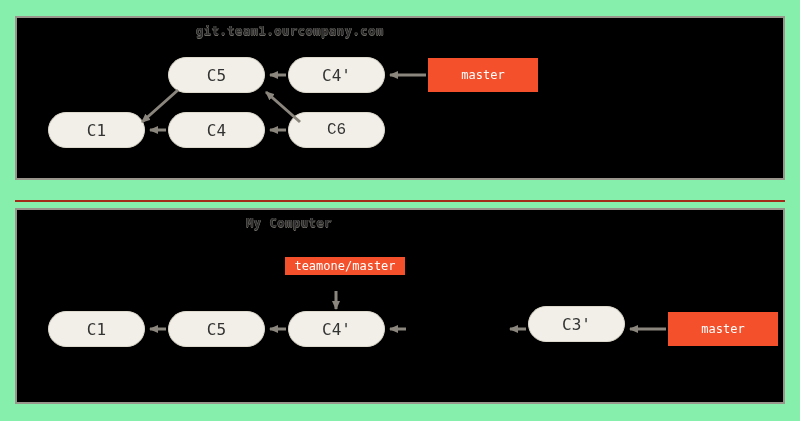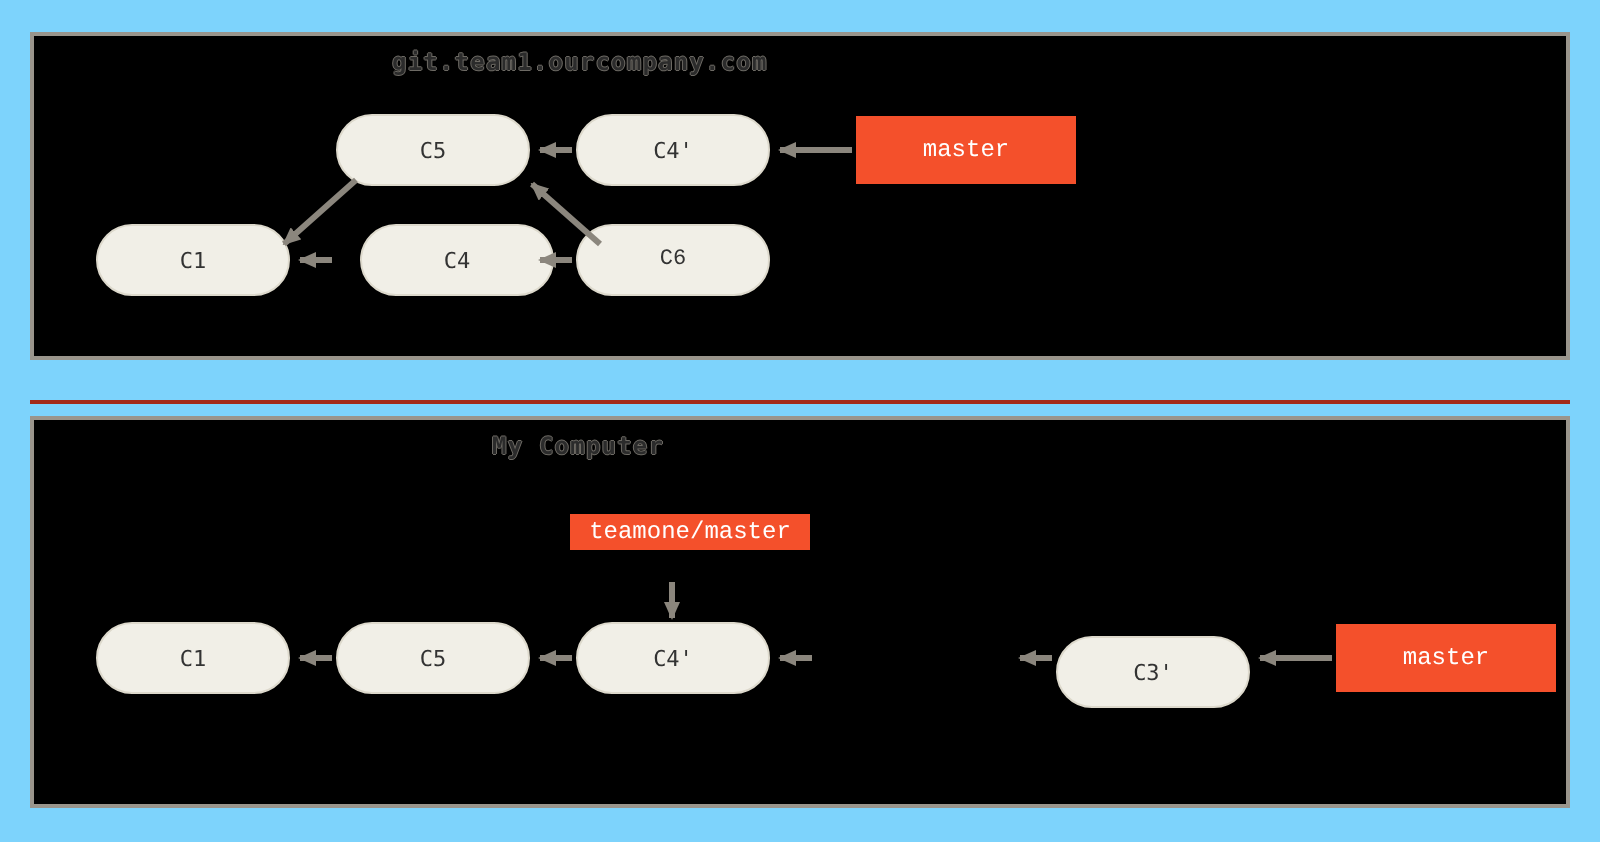--- a/index.html
+++ b/index.html
@@ -5,21 +5,21 @@
 <style>
   html, body {
     margin: 0;
     padding: 0;
     background: #000000;
   }
   #stage {
     position: relative;
     width: 800px;
     height: 421px;
-    background: #7dd3fc;
+    background: #86efac;
     overflow: hidden;
     font-family: "DejaVu Sans Mono", "Liberation Mono", monospace;
   }
 
   
   .panel {
     position: absolute;
     border: 2px solid #9a958c;
     background: #000000;
     box-sizing: border-box;
@@ -52,77 +52,76 @@
   #title-local  { left: 246px; top: 216px; }
 
   
   .commit {
     position: absolute;
     height: 36px;
     background: #f1efe7;
     border: 1px solid #ddd9cc;
     border-radius: 18px;
     color: #333333;
-    font-size: 11px;
+    font-size: 16px;
     display: flex;
     align-items: center;
     justify-content: center;
     box-sizing: border-box;
     white-space: nowrap;
   }
 
   
   .refbox {
     position: absolute;
     background: #f4502b;
     color: #ffffff;
     font-size: 12px;
     display: flex;
     align-items: center;
     justify-content: center;
     box-sizing: border-box;
     white-space: nowrap;
-    font-family: Liberation Mono, monospace;
   }
 
   
   .arrow-layer {
     position: absolute;
     left: 0; top: 0;
     width: 800px; height: 421px;
     pointer-events: none;
   }
 </style>
 </head>
 <body>
 
 <div id="stage">
 
   <div class="panel" id="panel-server"></div>
 
   <div class="panel-title" id="title-server">git.team1.ourcompany.com</div>
 
   <div class="commit" style="left:48px;  top:112px; width:97px;">C1</div>
-  <div class="commit" style="left:180px; top:112px; width:97px;">C4</div>
+  <div class="commit" style="left:168px; top:112px; width:97px;">C4</div>
   <div class="commit" style="left:288px; top:112px; width:97px;font-family:Liberation Mono, monospace;">C6</div>
   <div class="commit" style="left:168px; top:57px;  width:97px;">C5</div>
   <div class="commit" style="left:288px; top:57px;  width:97px;">C4'</div>
 
   <div class="refbox" style="left:428px; top:58px; width:110px; height:34px;">master</div>
 
   <div class="divider-line"></div>
 
   <div class="panel" id="panel-local"></div>
 
   <div class="panel-title" id="title-local">My Computer</div>
 
   <div class="commit" style="left:48px;  top:311px; width:97px;">C1</div>
   <div class="commit" style="left:168px; top:311px; width:97px;">C5</div>
   <div class="commit" style="left:288px; top:311px; width:97px;">C4'</div>
-  <div class="commit" style="left:528px; top:318px; width:97px;text-align:center;">C3'</div>
+  <div class="commit" style="left:528px; top:306px; width:97px;text-align:center;">C3'</div>
 
   <div class="refbox" style="left:285px; top:257px; width:120px; height:18px;">teamone/master</div>
   <div class="refbox" style="left:668px; top:312px; width:110px; height:34px;">master</div>
 
   <svg class="arrow-layer" viewBox="0 0 800 421" width="800" height="421">
     <defs>
       <marker id="ah" markerWidth="9" markerHeight="8" refX="8" refY="4" orient="auto" markerUnits="userSpaceOnUse">
         <path d="M9,4 L0,0 L0,8 z" fill="#8b867d"></path>
       </marker>
     </defs>

